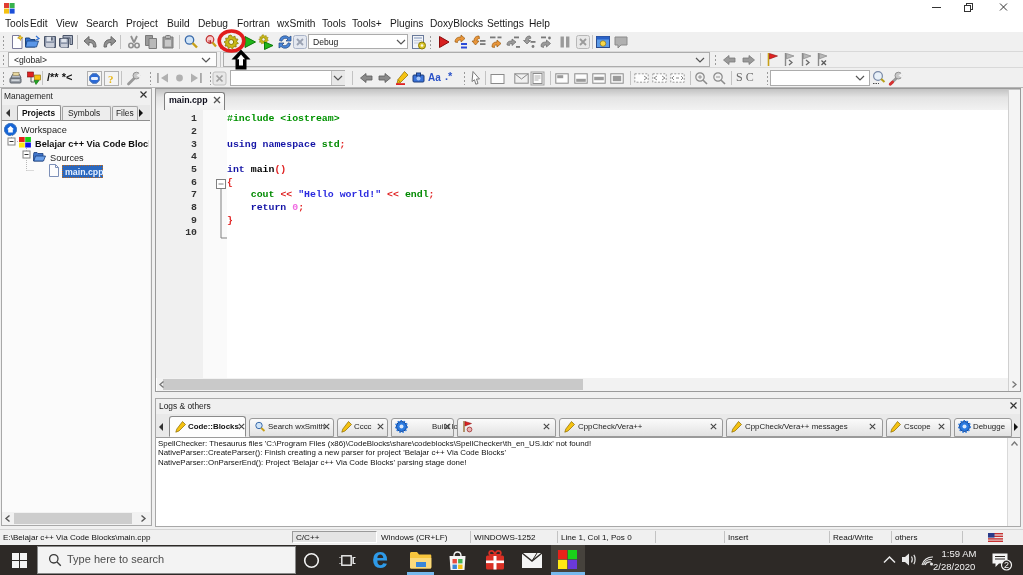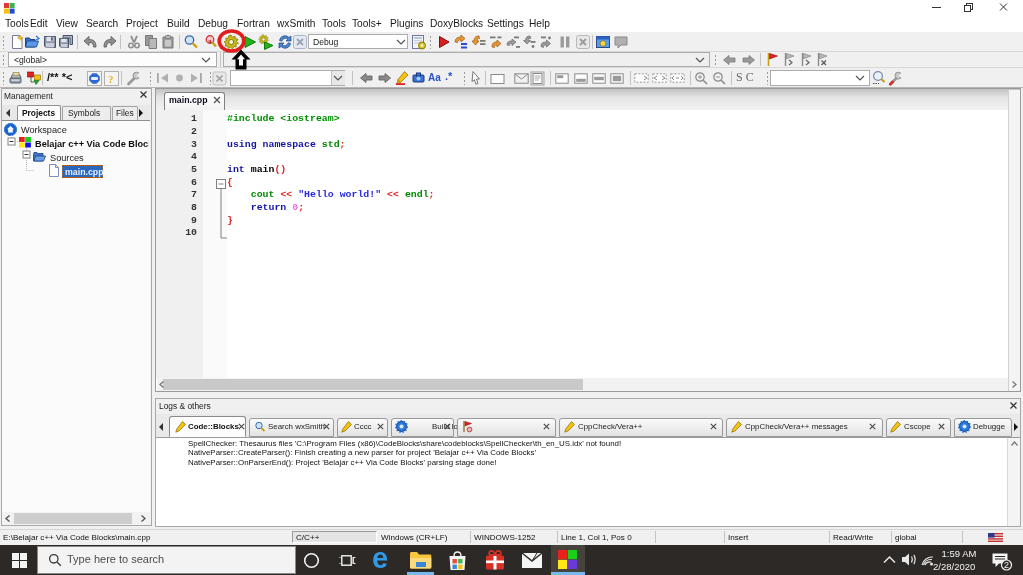--- a/index.html
+++ b/index.html
@@ -608,39 +608,39 @@
  <div class="txt" style="left:973px;top:422px;font-size:7.9px;color:#222;">Debugge</div>
 </div>
 <svg class="ab" style="left:158px;top:423px" width="6" height="8" viewBox="0 0 6 8">
       <path d="M5 0 L1 4 L5 8 Z" fill="#333"></path>
     </svg>
 <svg class="ab" style="left:1013px;top:423px" width="6" height="8" viewBox="0 0 6 8">
       <path d="M1 0 L5 4 L1 8 Z" fill="#111"></path>
     </svg>
 
 <div class="ab" style="left:156px;top:437px;width:864px;height:89px;background:#ffffff;border-top:1px solid #9a9a9a;box-sizing:border-box;"></div>
-<div class="txt" style="left:158px;top:439px;font-size:7.9px;line-height:9.4px;color:#111;margin-left:30px;">SpellChecker: Thesaurus files 'C:\Program Files (x86)\CodeBlocks\share\codeblocks\SpellChecker\th_en_US.idx' not found!
+<div class="txt" style="left:158px;top:439px;font-size:7.9px;line-height:9.4px;color:#111;">SpellChecker: Thesaurus files 'C:\Program Files (x86)\CodeBlocks\share\codeblocks\SpellChecker\th_en_US.idx' not found!
 NativeParser::CreateParser(): Finish creating a new parser for project 'Belajar c++ Via Code Blocks'
 NativeParser::OnParserEnd(): Project 'Belajar c++ Via Code Blocks' parsing stage done!</div>
 <div class="ab" style="left:1007px;top:438px;width:13px;height:88px;background:#f4f4f4;border-left:1px solid #d9d9d9;box-sizing:border-box;"></div>
 <svg class="ab" style="left:1011px;top:441px" width="7" height="5" viewBox="0 0 7 5">
       <path d="M0.5 4.5 L3.5 1 L6.5 4.5" stroke="#777" stroke-width="1.3" fill="none"></path>
     </svg>
 
 <div class="ab" style="left:0;top:529px;width:1023px;height:16px;background:#f0f0f0;border-top:1px solid #d5d5d5;box-sizing:border-box;"></div>
 <div id="statusbar">
  <div class="txt" style="left:3px;top:533px;font-size:8.1px;color:#111;">E:\Belajar c++ Via Code Blocks\main.cpp</div>
  <div class="ab" style="left:292px;top:531px;width:85px;height:12px;background:#e4e4e4;border:1px solid;border-color:#9a9a9a #ffffff #ffffff #9a9a9a;box-sizing:border-box;"></div>
  <div class="txt" style="left:296px;top:533px;font-size:8.1px;color:#111;">C/C++</div>
  <div class="txt" style="left:381px;top:533px;font-size:8.1px;color:#111;">Windows (CR+LF)</div>
  <div class="txt" style="left:474px;top:533px;font-size:8.1px;color:#111;">WINDOWS-1252</div>
  <div class="txt" style="left:561px;top:533px;font-size:8.1px;color:#111;">Line 1, Col 1, Pos 0</div>
  <div class="txt" style="left:728px;top:533px;font-size:8.1px;color:#111;">Insert</div>
  <div class="txt" style="left:833px;top:533px;font-size:8.1px;color:#111;">Read/Write</div>
- <div class="txt" style="left:895px;top:533px;font-size:8.1px;color:#111;">global</div>
+ <div class="txt" style="left:895px;top:533px;font-size:8.1px;color:#111;">others</div>
  <div class="sep1" style="left:470px;top:531px;height:12px;"></div>
  <div class="sep1" style="left:557px;top:531px;height:12px;"></div>
  <div class="sep1" style="left:655px;top:531px;height:12px;"></div>
  <div class="sep1" style="left:724px;top:531px;height:12px;"></div>
  <div class="sep1" style="left:829px;top:531px;height:12px;"></div>
  <div class="sep1" style="left:891px;top:531px;height:12px;"></div>
  <div class="sep1" style="left:962px;top:531px;height:12px;"></div>
  <svg class="ab" style="left:988px;top:533px" width="15" height="9" viewBox="0 0 15 9">
   <rect x="0" y="0" width="15" height="9" fill="#e8e8e8"></rect>
   <rect x="0" y="0" width="15" height="1.4" fill="#c83232"></rect>

